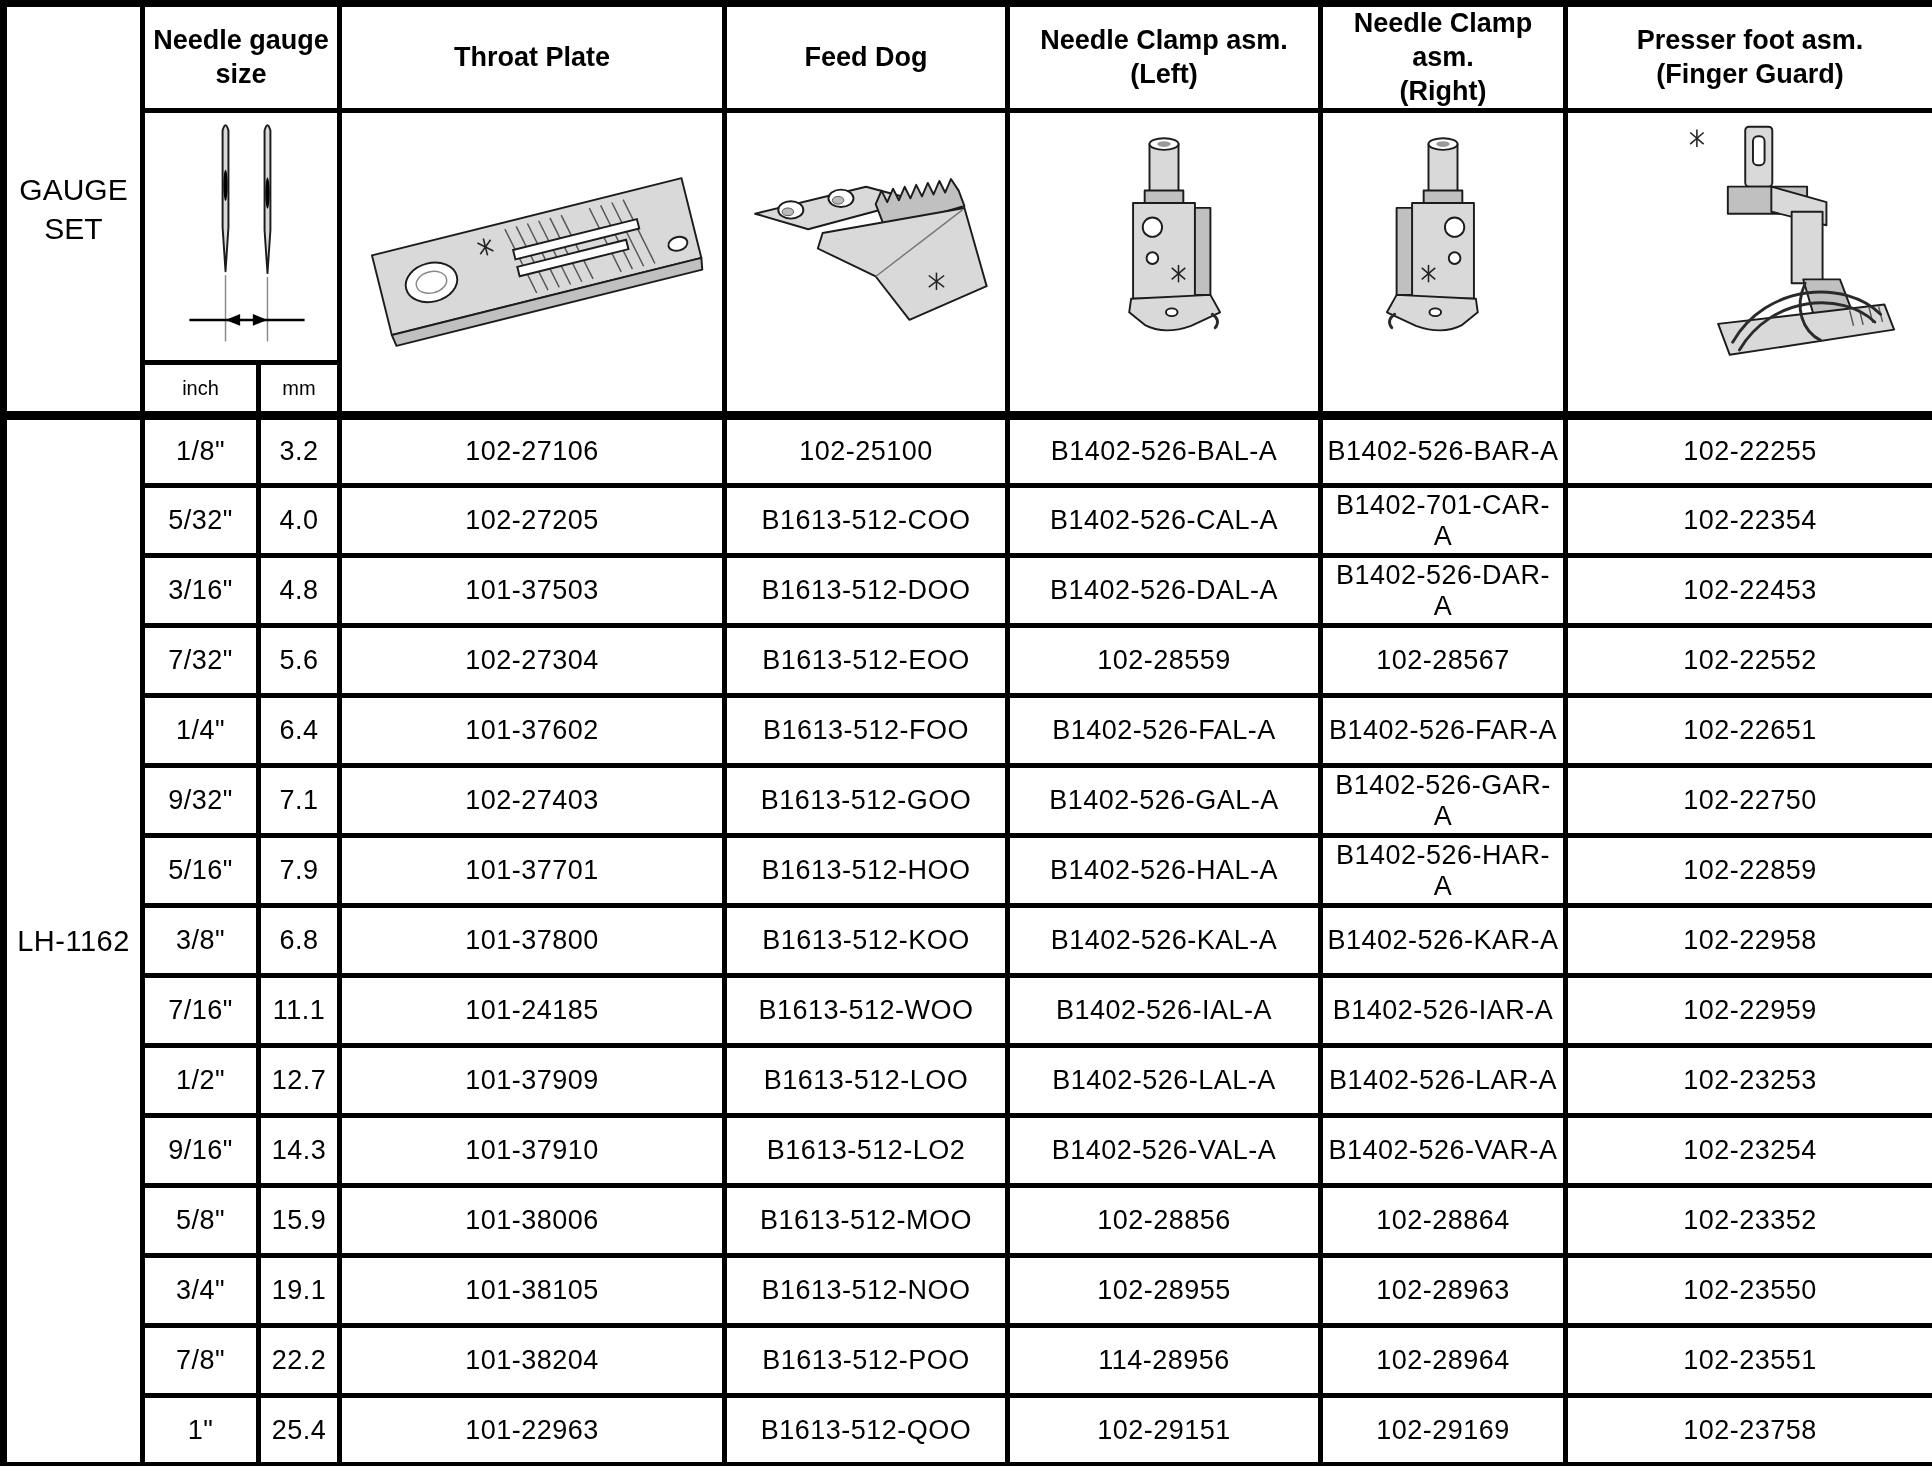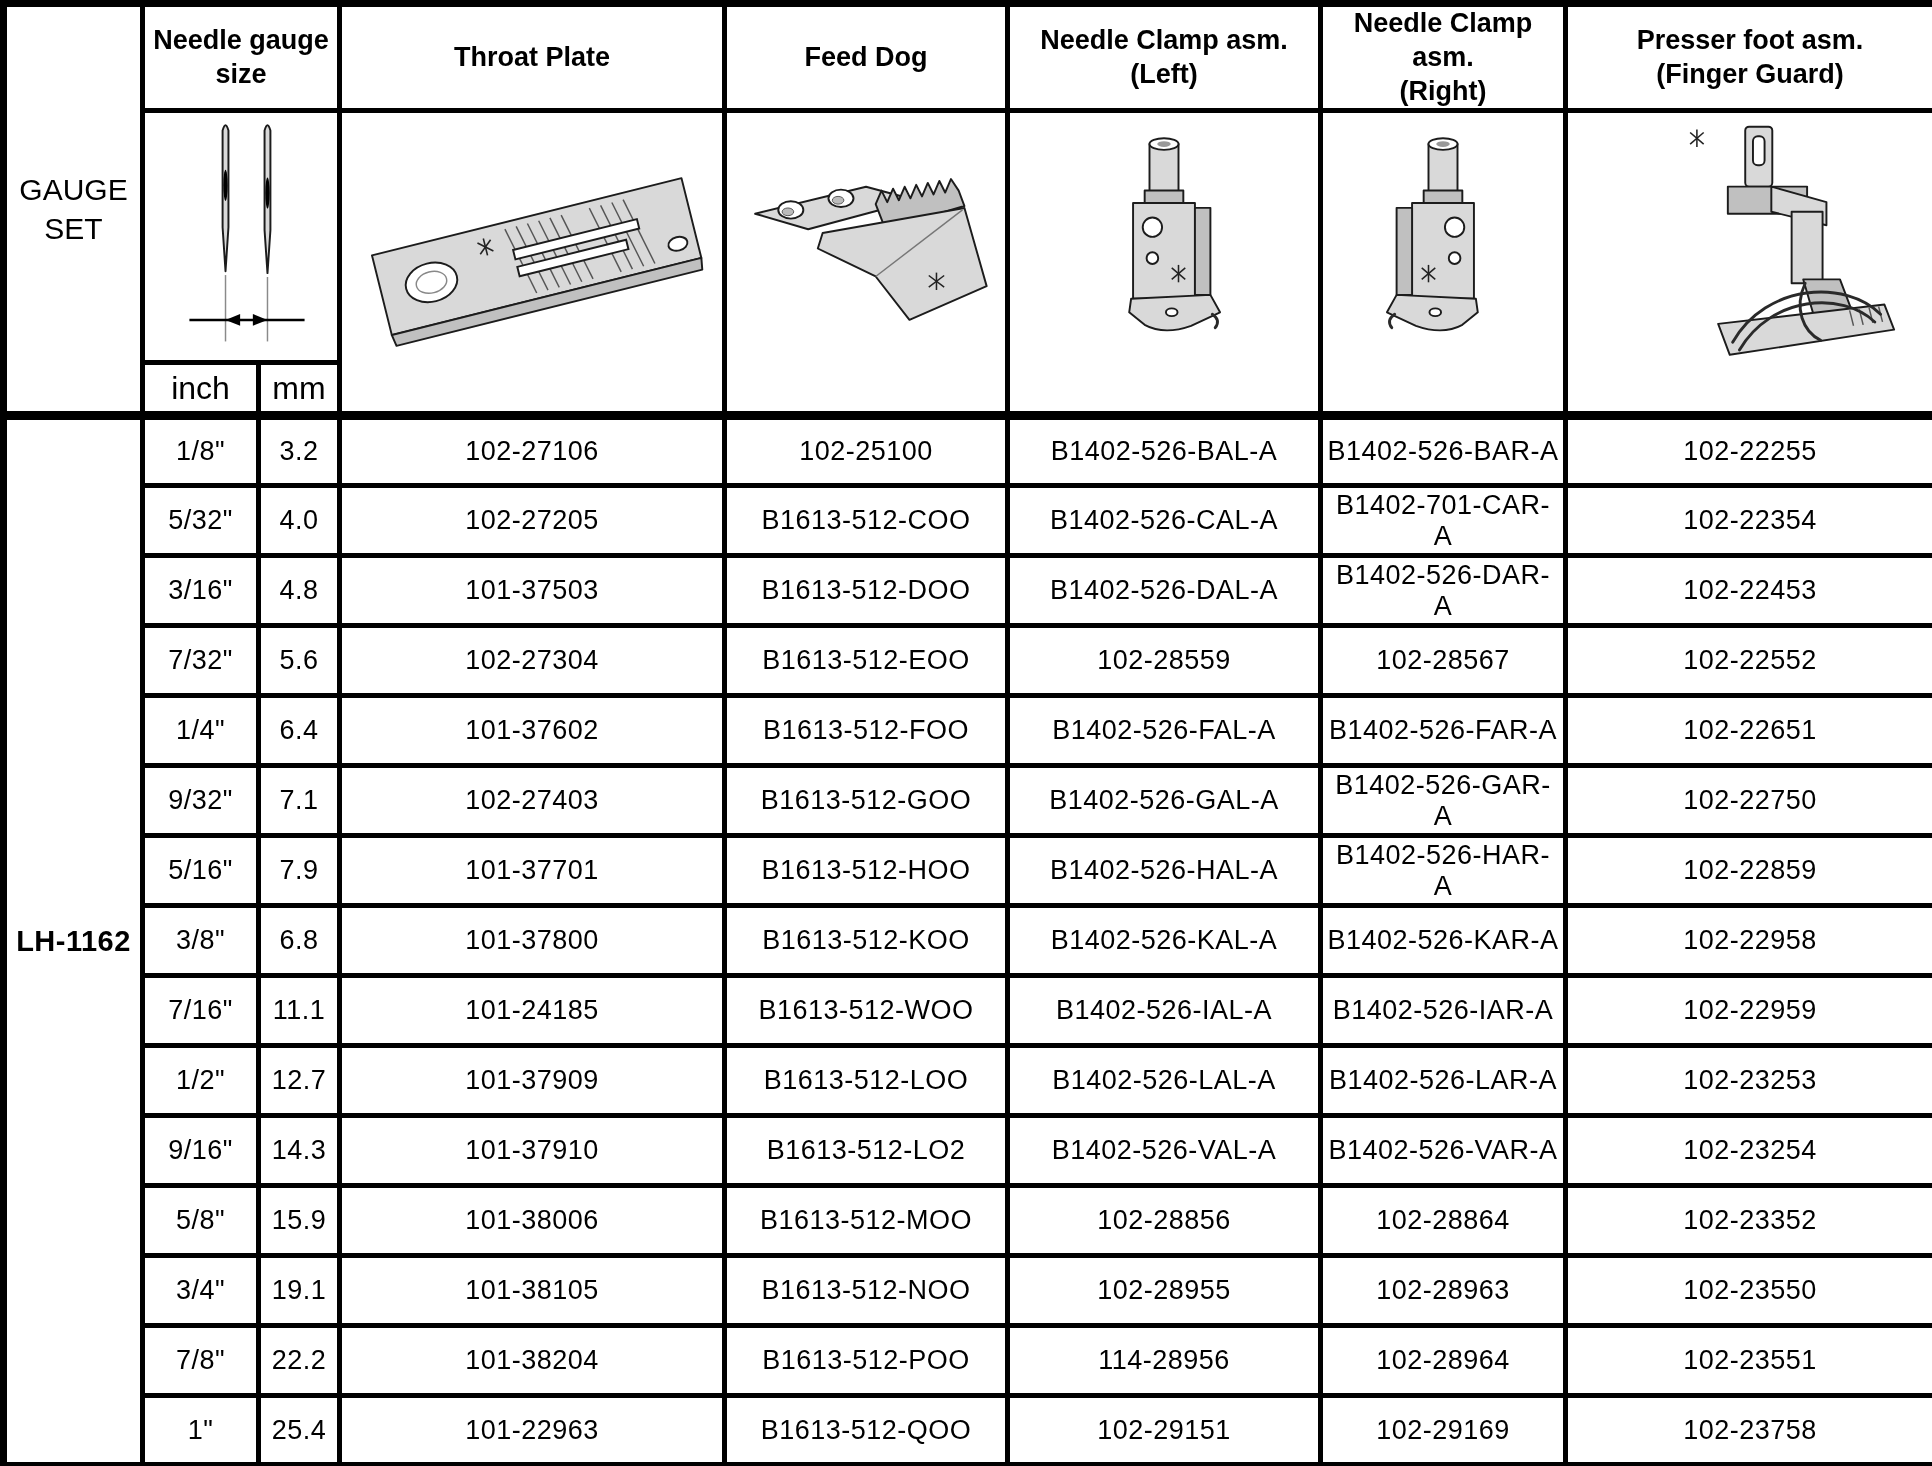--- a/index.html
+++ b/index.html
@@ -18,30 +18,30 @@
     overflow:hidden;
   }
   tr.r-head{height:88px;}
   tr.r-illus{height:252px;}
   tr.r-sub{height:53px;}
   th.colhead{
     font-size:27px;font-weight:700;line-height:1.25;
     white-space:pre-line;background:#fff;
   }
   th.gauge-head{font-size:30px;font-weight:400;line-height:1.3;white-space:pre-line;}
-  td.subhead{font-size:32px;font-weight:400;}
+  td.subhead{font-size:20px;font-weight:400;}
   td.illus{vertical-align:middle;background:#fff;}
   td.illus svg{display:block;margin:0 auto;}
   tbody tr{height:70px;}
   tbody td{font-size:27px;font-weight:400;letter-spacing:0.5px;}
   tbody tr:first-child td{border-top-width:9px;}
   td.gauge-cell{vertical-align:top;padding:0;}
   .gauge-val{
     height:70px;display:flex;align-items:center;justify-content:center;
-    font-size:29px;font-weight:700;letter-spacing:0.5px;
+    font-size:29px;font-weight:400;letter-spacing:0.5px;
   }
   .lineart{stroke:#1c1c1c;stroke-width:2;fill:#d9d9d9;stroke-linejoin:round;}
   .lineart-light{stroke:#1c1c1c;stroke-width:2;fill:#c0c0c0;stroke-linejoin:round;}
   .hole{fill:#ffffff;stroke:#1c1c1c;stroke-width:2;}
   .wire{fill:none;stroke:#2a2a2a;stroke-width:3;stroke-linecap:round;}
   .hatch{stroke:#555;stroke-width:1.5;}
   .star{stroke:#222;stroke-width:1.6;}
 </style>
 </head>
 <body>

